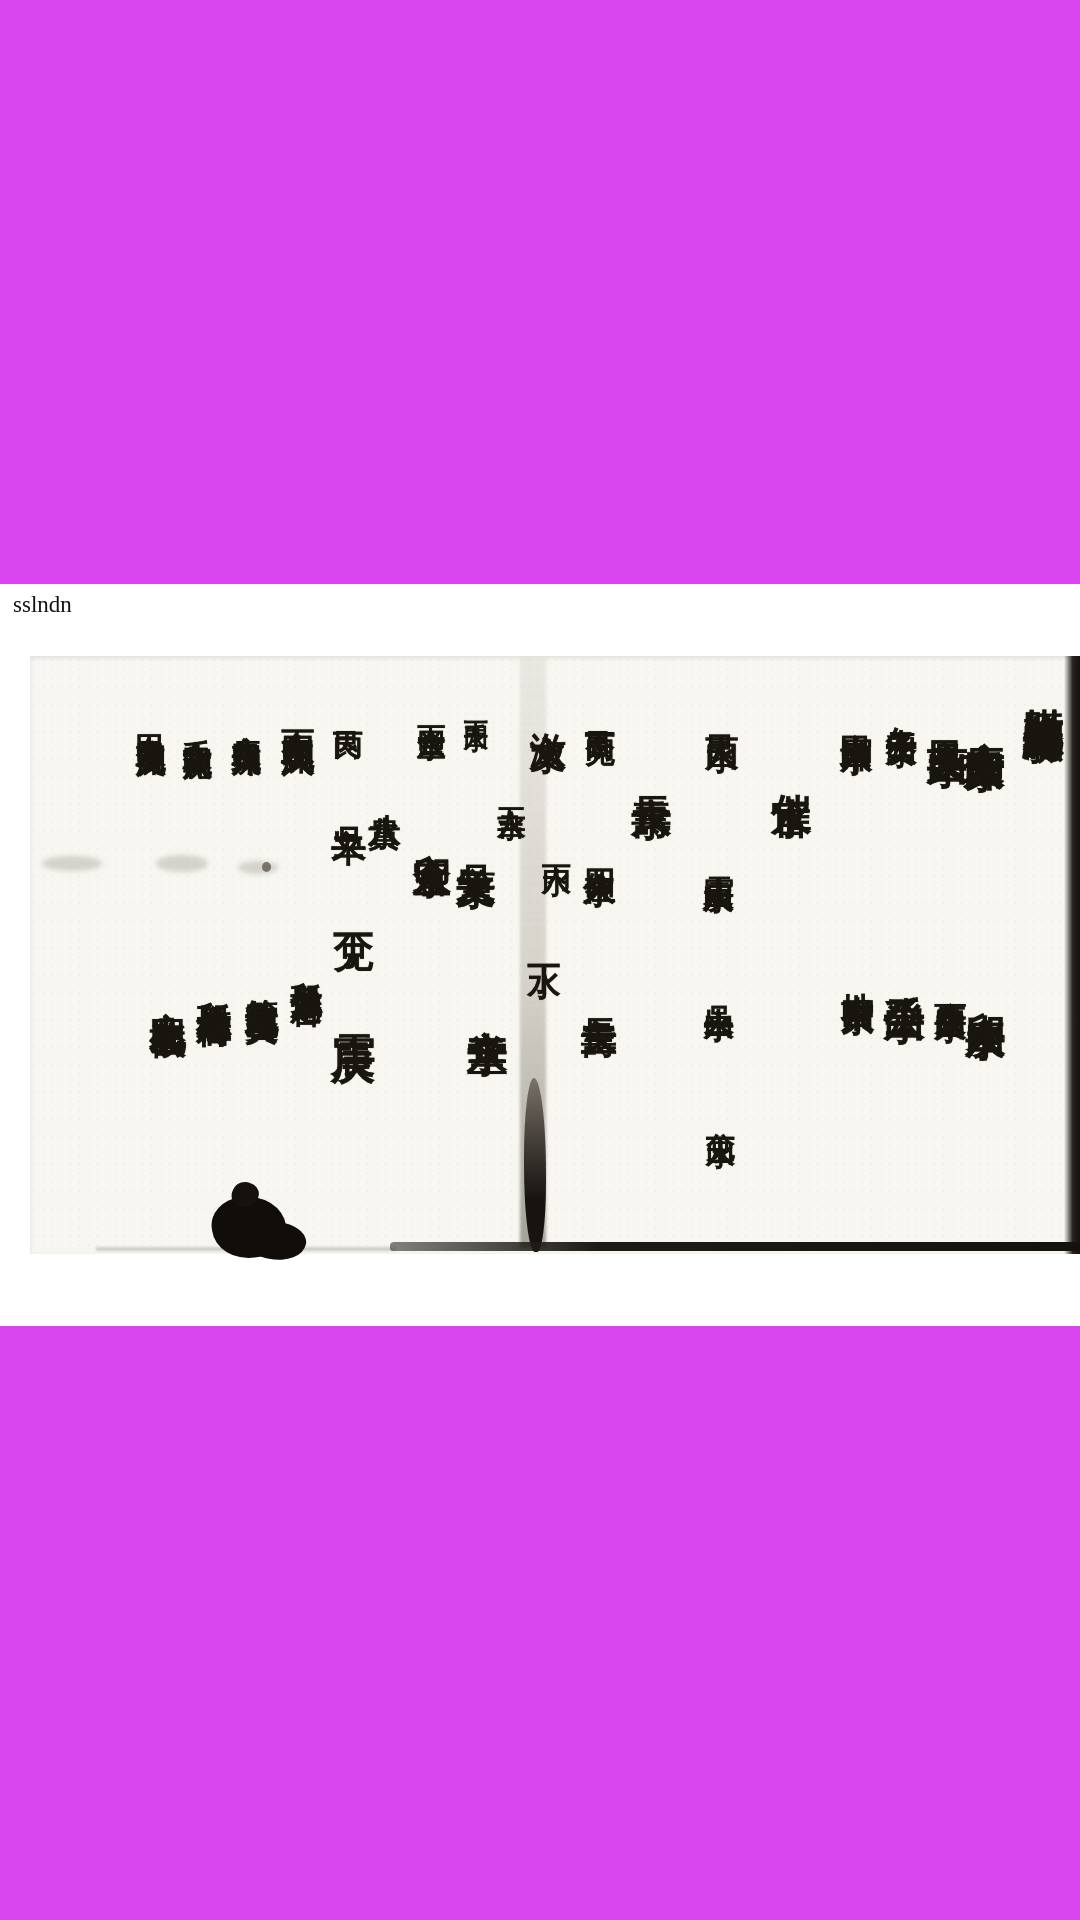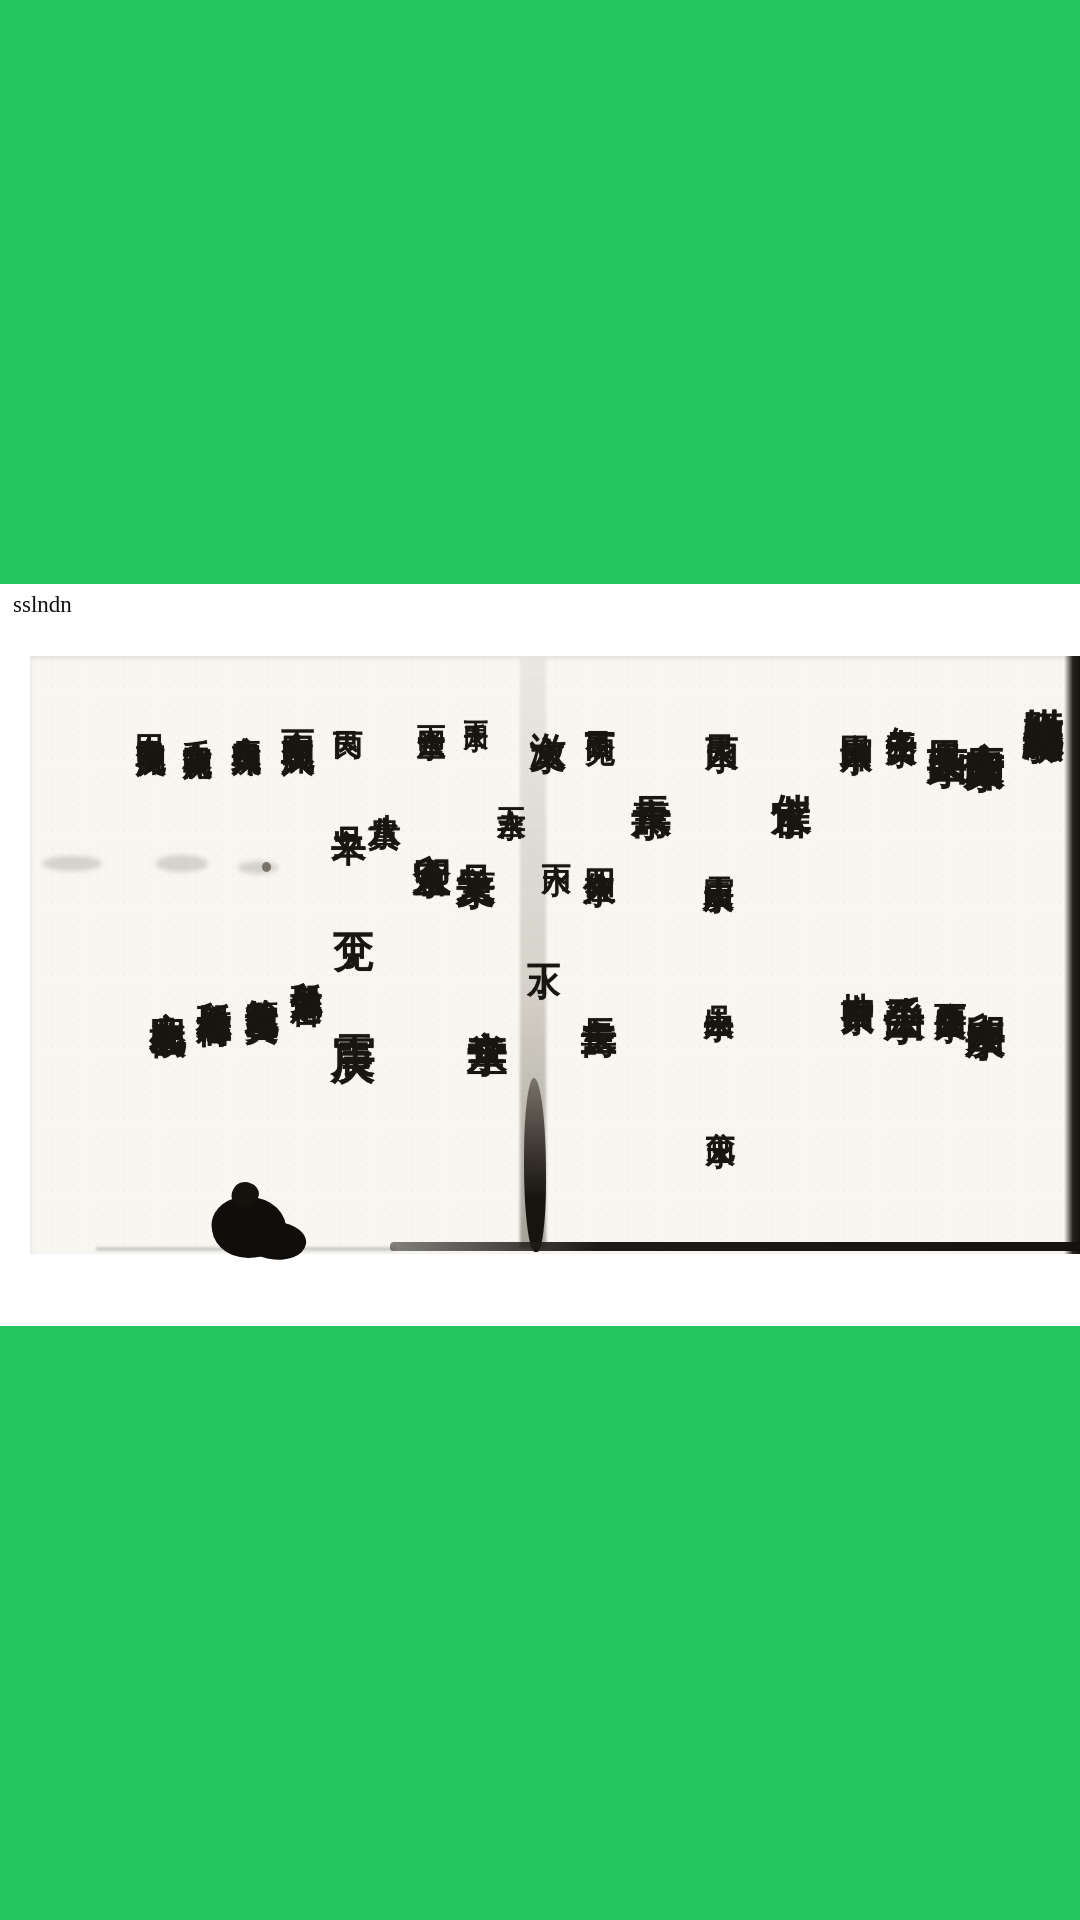--- a/index.html
+++ b/index.html
@@ -1,16 +1,16 @@
 <!DOCTYPE html>
 <html><head>
 <meta charset="utf-8">
 <style>
   html,body{margin:0;padding:0;background:#bfbfbf;}
-  .canvas{position:relative;width:1080px;height:1920px;background:#22c55e;overflow:hidden;
+  .canvas{position:relative;width:1080px;height:1920px;background:#d946ef;overflow:hidden;
           font-family:"Liberation Serif","DejaVu Serif",serif;}
   .panel{position:absolute;left:0;top:584px;width:1080px;height:742px;background:#ffffff;}
   .page-label{position:absolute;left:13px;top:8px;font-size:23px;color:#111;
               font-family:"Liberation Serif","DejaVu Serif",serif;}
   
   .paper{position:absolute;left:30px;top:72px;width:1050px;height:598px;
          background:radial-gradient(rgba(190,186,176,0.14) 1px, transparent 1px) 0 0/9px 9px,#f7f6f1;
          box-shadow:inset 0 2px 4px rgba(160,155,145,0.25);}
   
   .artifact{position:absolute;pointer-events:none;}

